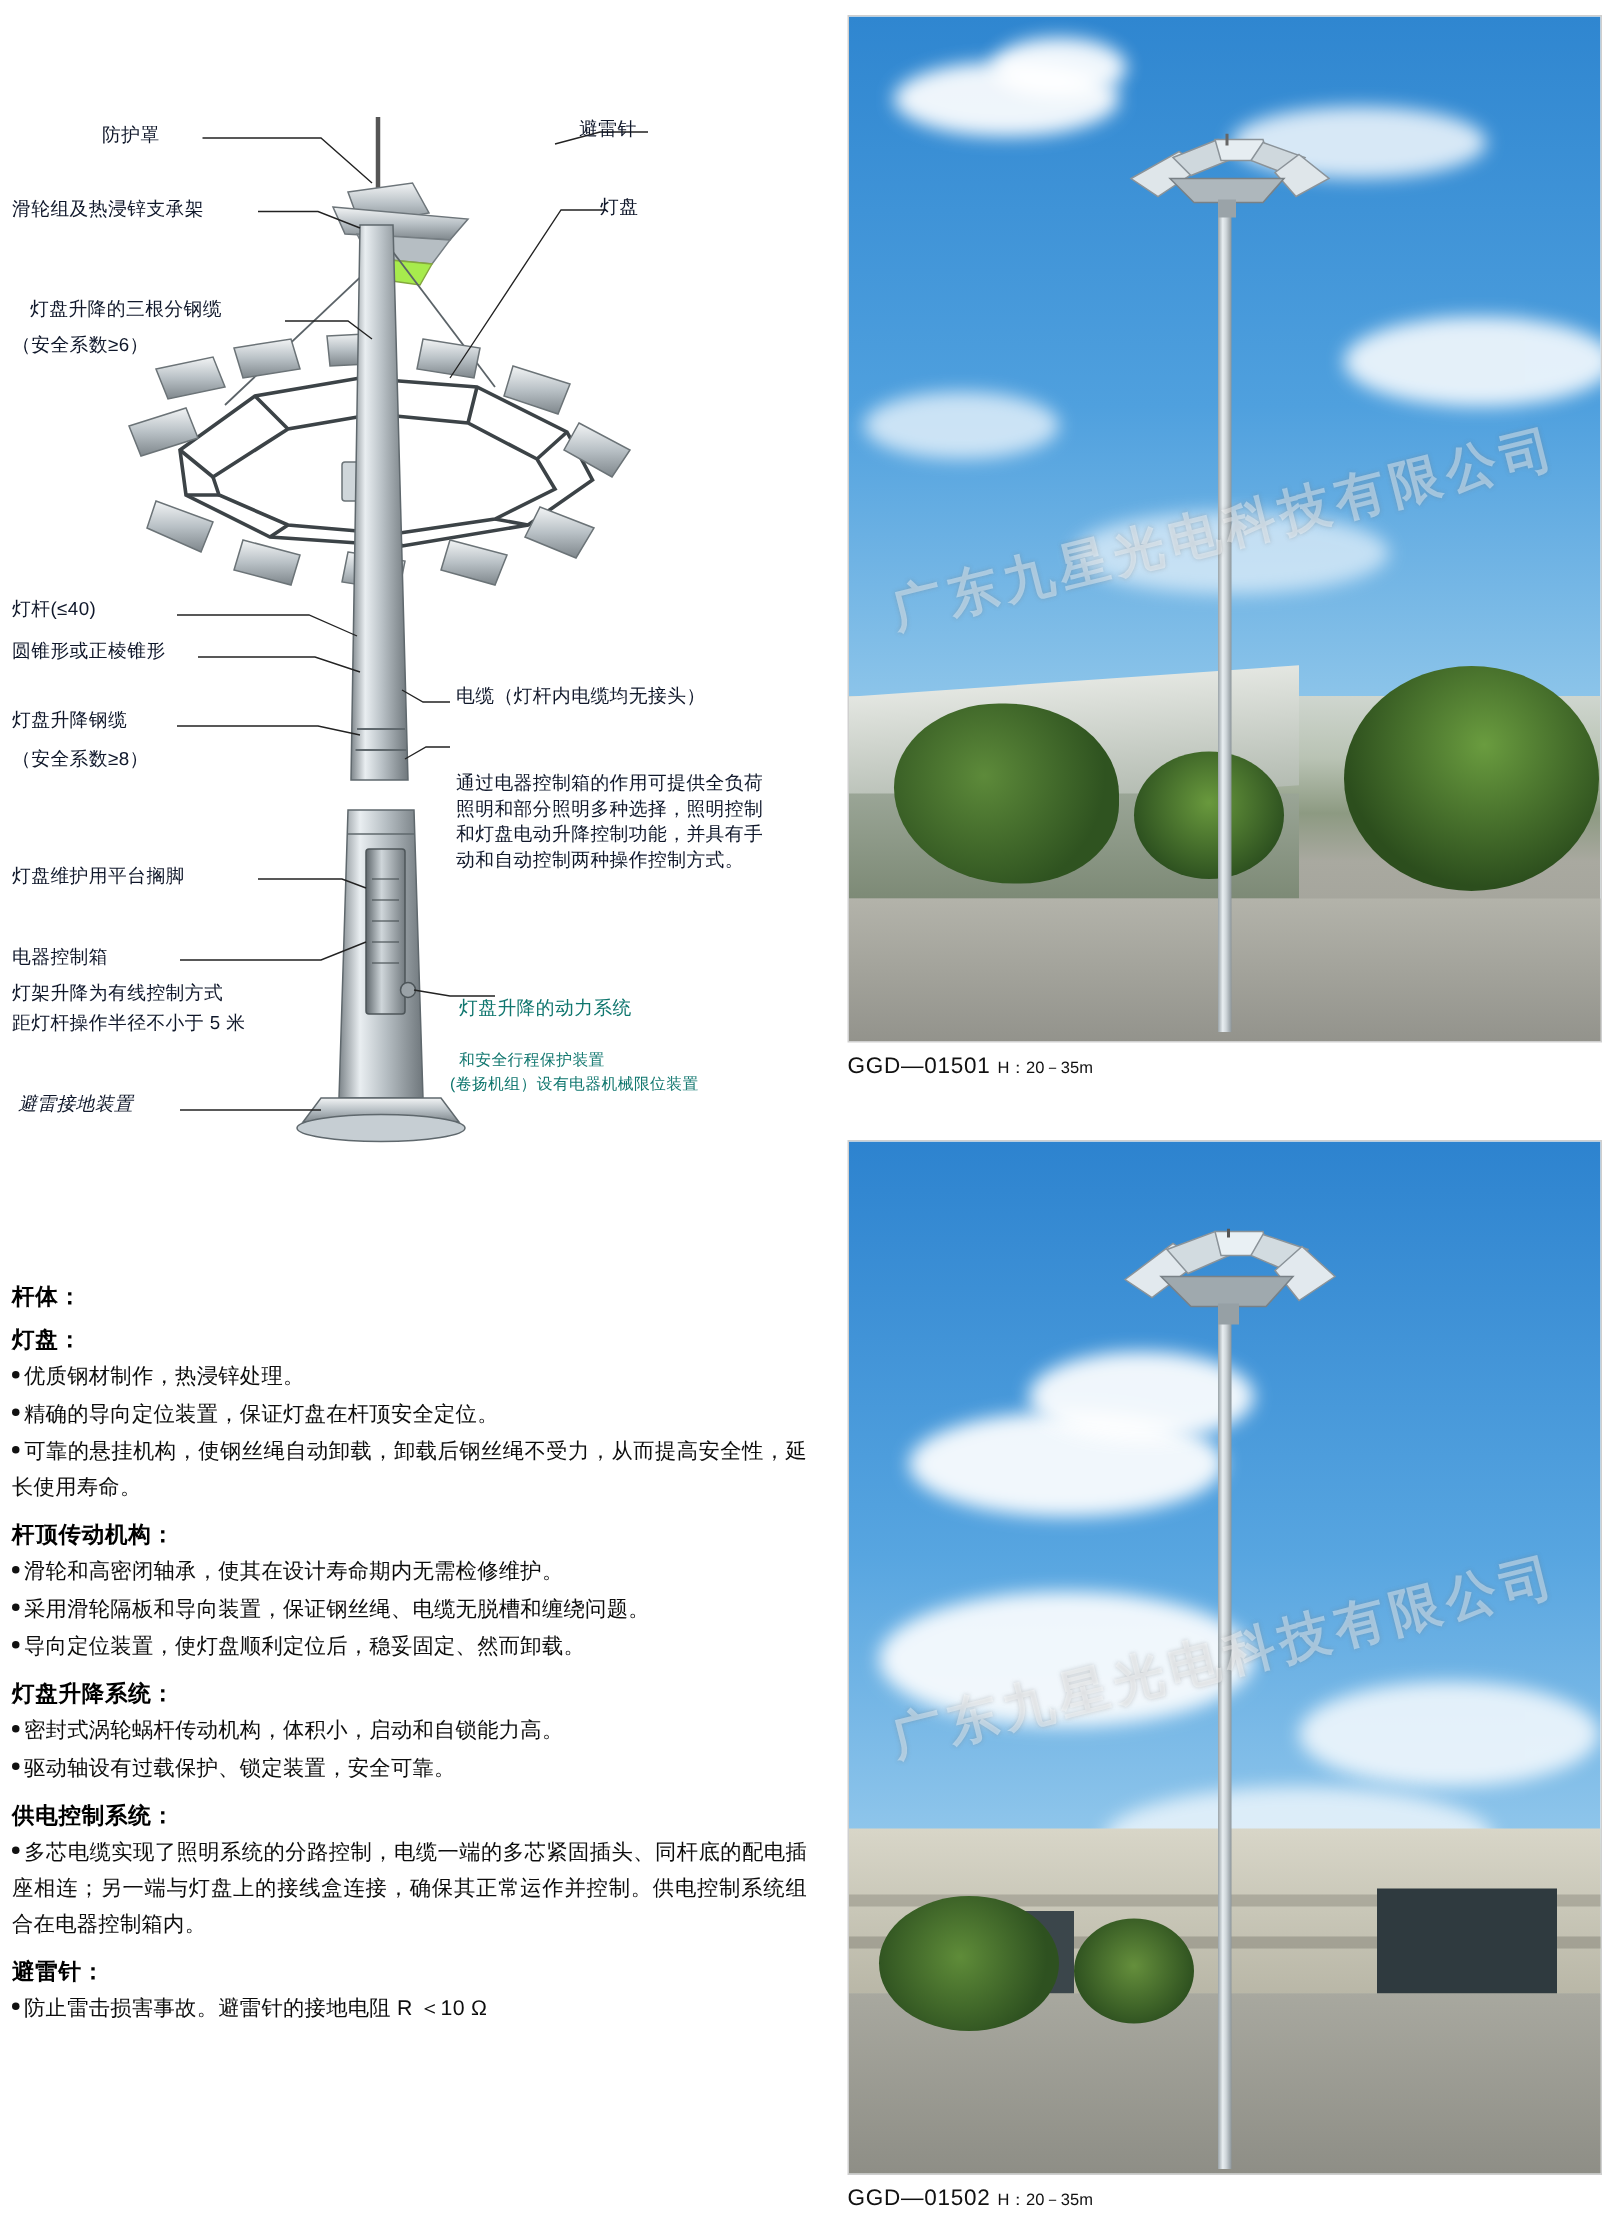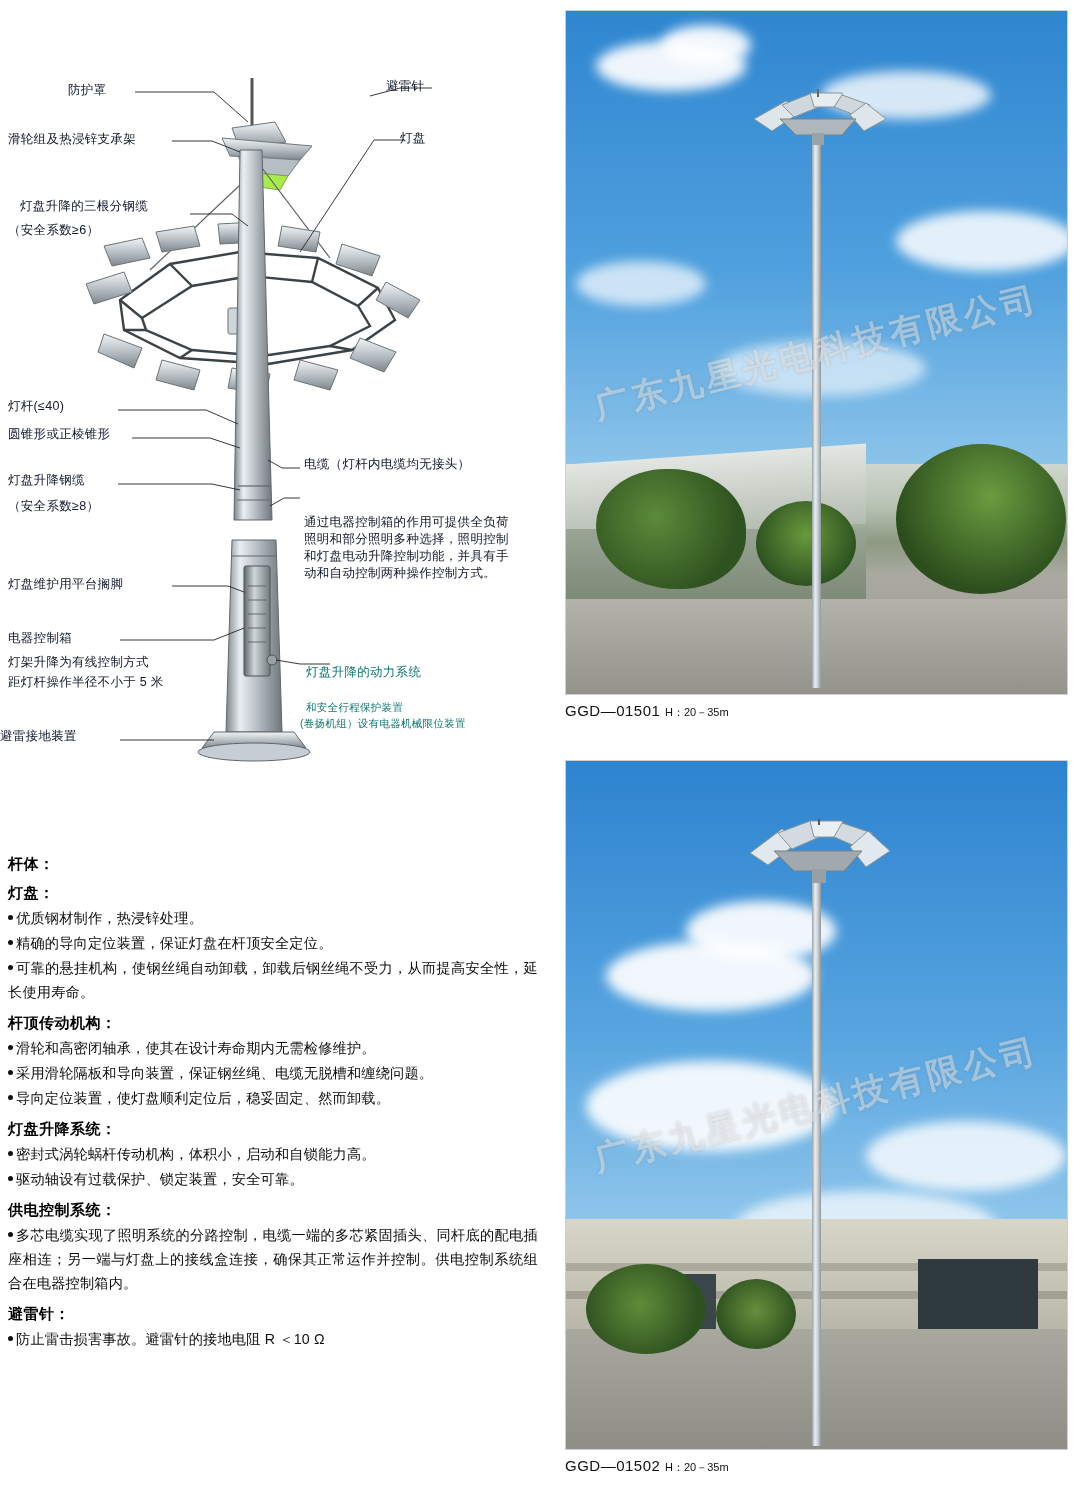--- a/index.html
+++ b/index.html
@@ -183,21 +183,21 @@
       <div class="dlabel" style="left:8px;top:498px;">（安全系数≥8）</div>
       <div class="dlabel" style="left:304px;top:456px;">电缆（灯杆内电缆均无接头）</div>
       <div class="dlabel wrap" style="left:304px;top:514px;width:210px;">通过电器控制箱的作用可提供全负荷照明和部分照明多种选择，照明控制和灯盘电动升降控制功能，并具有手动和自动控制两种操作控制方式。</div>
       <div class="dlabel" style="left:8px;top:576px;">灯盘维护用平台搁脚</div>
       <div class="dlabel" style="left:8px;top:630px;">电器控制箱</div>
       <div class="dlabel" style="left:8px;top:654px;">灯架升降为有线控制方式</div>
       <div class="dlabel" style="left:8px;top:674px;">距灯杆操作半径不小于 5 米</div>
       <div class="dlabel blue" style="left:306px;top:664px;">灯盘升降的动力系统</div>
       <div class="dlabel small blue" style="left:300px;top:684px;margin-top:32px;">(卷扬机组）设有电器机械限位装置</div>
       <div class="dlabel small blue" style="left:306px;top:700px;">和安全行程保护装置</div>
-      <div class="dlabel" style="left:0;top:728px;">避雷接地装置</div>
+      <div class="dlabel" style="left:12px;top:728px;font-style:italic;">避雷接地装置</div>
     </div>
 
     <div class="specs">
 
       <div class="spec-h">杆体：</div>
 
       <div class="spec-h">灯盘：</div>
       <p class="spec-p"><span class="bullet"></span><span>优质钢材制作，热浸锌处理。</span></p>
       <p class="spec-p"><span class="bullet"></span><span>精确的导向定位装置，保证灯盘在杆顶安全定位。</span></p>
       <p class="spec-p"><span class="bullet"></span><span>可靠的悬挂机构，使钢丝绳自动卸载，卸载后钢丝绳不受力，从而提高安全性，延长使用寿命。</span></p>

